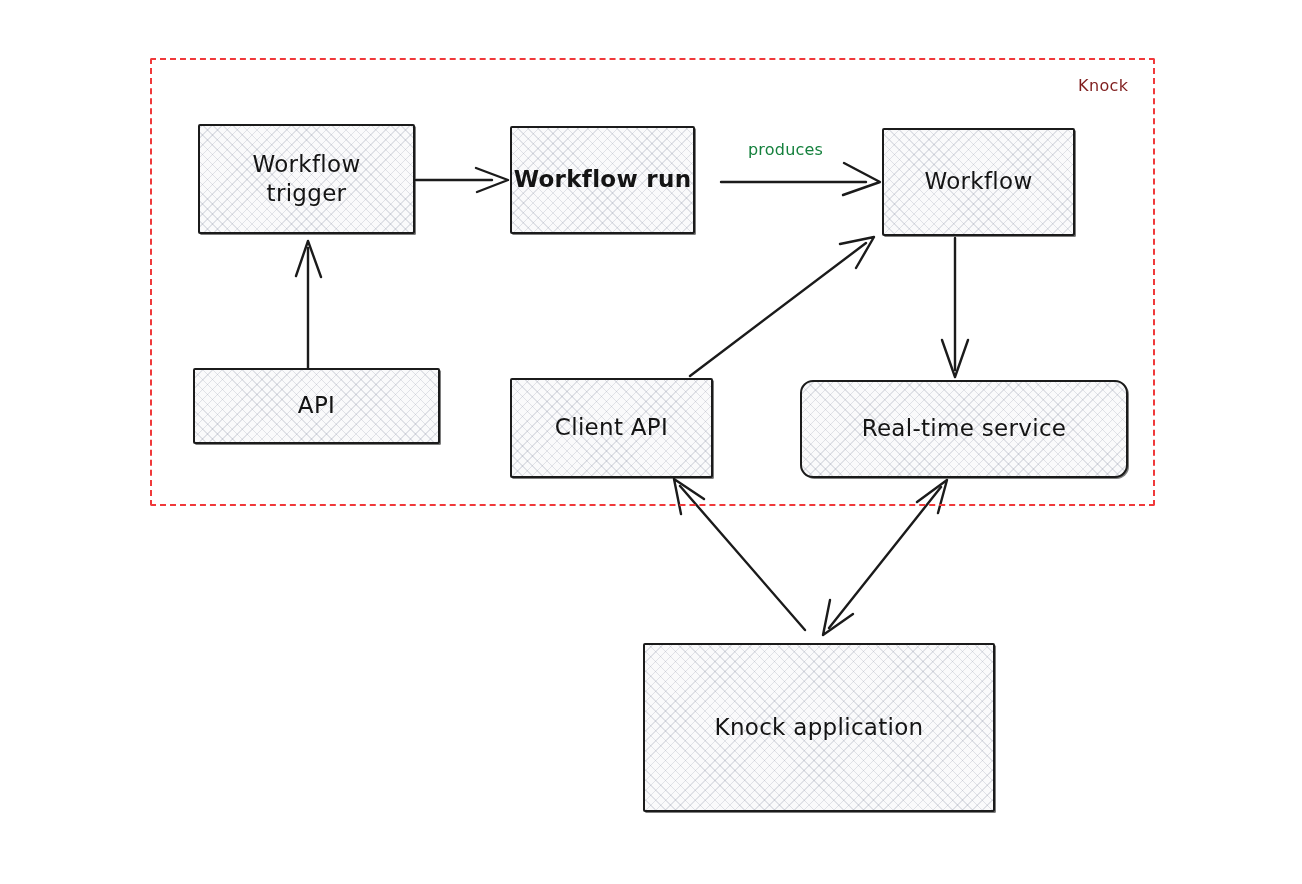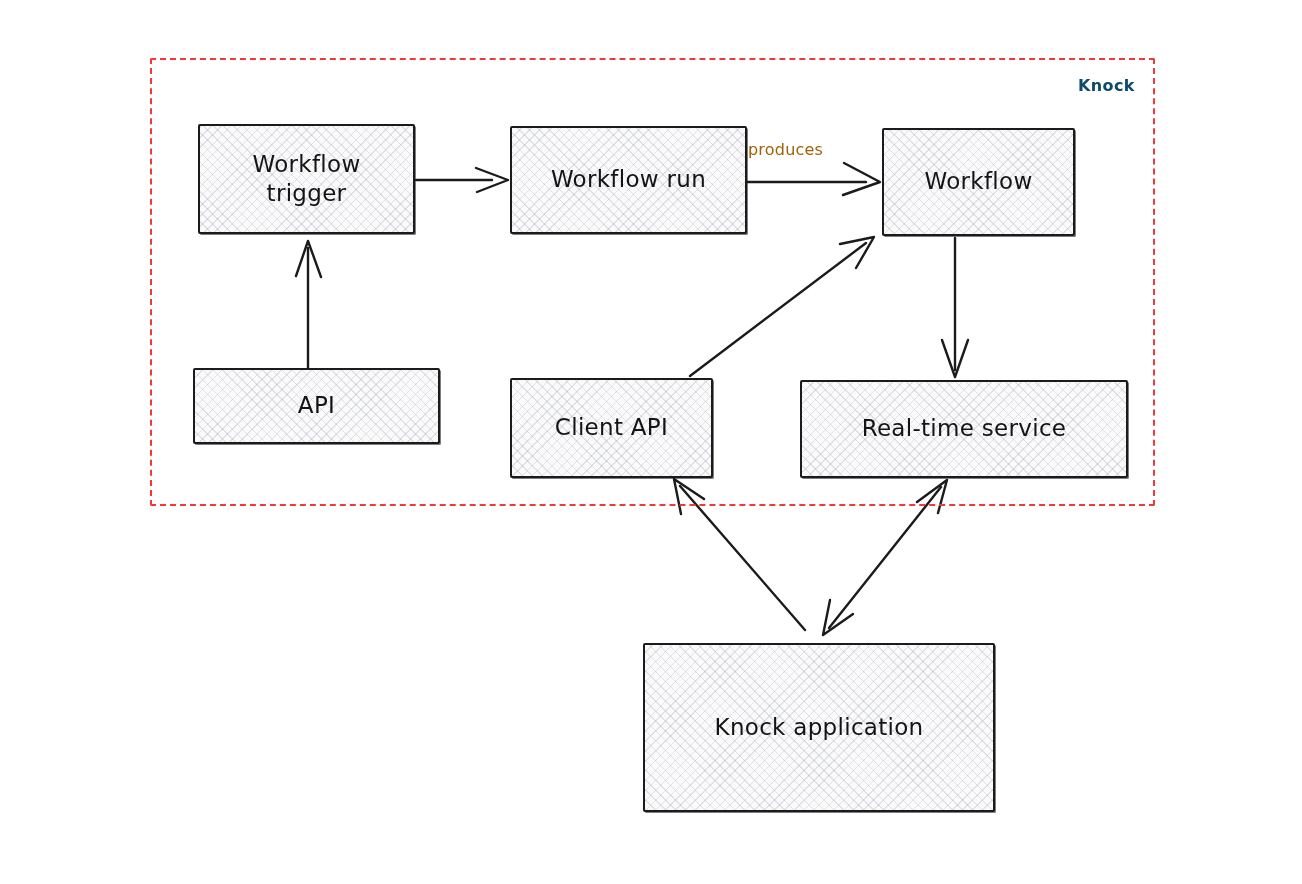--- a/index.html
+++ b/index.html
@@ -60,32 +60,32 @@
   
   #knock-boundary {
     position: absolute;
     box-sizing: border-box;
     border: 2.5px dashed #f0393b;
     border-radius: 2px;
     background: transparent;
   }
   #knock-boundary-label {
     position: absolute;
-    color: #0c4a6e;
+    color: #7f1d1d;
     font-size: 16px;
-    font-weight: 700;
+    font-weight: 400;
     letter-spacing: 0.4px;
     font-family: "DejaVu Sans", sans-serif;
     white-space: nowrap;
   }
 
   
   .edge-label {
     position: absolute;
-    color: #a16207;
+    color: #15803d;
     font-size: 16px;
     font-weight: 500;
     letter-spacing: 0.2px;
     font-family: "DejaVu Sans", sans-serif;
     white-space: nowrap;
     background: transparent;
   }
 </style>
 </head>
 <body>
@@ -130,37 +130,37 @@
 </svg>
 
 <div id="knock-boundary" style="left:150px; top:58px; width:1005px; height:448px;"></div>
 <div id="knock-boundary-label" style="left:1078px; top:76px;">Knock</div>
 
 <div class="node" style="left:198px; top:124px; width:217px; height:110px;">
   <span class="node-label">Workflow
 trigger</span>
 </div>
 
-<div class="node" style="left:510px; top:126px; width:237px; height:108px;">
+<div class="node" style="left:510px; top:126px; width:185px; height:108px;font-weight:bold;">
   <span class="node-label">Workflow run</span>
 </div>
 
 <div class="node" style="left:882px; top:128px; width:193px; height:108px;">
   <span class="node-label">Workflow</span>
 </div>
 
 <div class="node" style="left:193px; top:368px; width:247px; height:76px;">
   <span class="node-label">API</span>
 </div>
 
 <div class="node" style="left:510px; top:378px; width:203px; height:100px;">
   <span class="node-label">Client API</span>
 </div>
 
-<div class="node" style="left:800px; top:380px; width:328px; height:98px;">
+<div class="node" style="left:800px; top:380px; width:328px; height:98px;border-radius:13px;">
   <span class="node-label">Real-time service</span>
 </div>
 
 <div class="node" style="left:643px; top:643px; width:352px; height:169px;">
   <span class="node-label">Knock application</span>
 </div>
 
 <div class="edge-label" style="left:748px; top:140px;">produces</div>
 
 </body></html>

